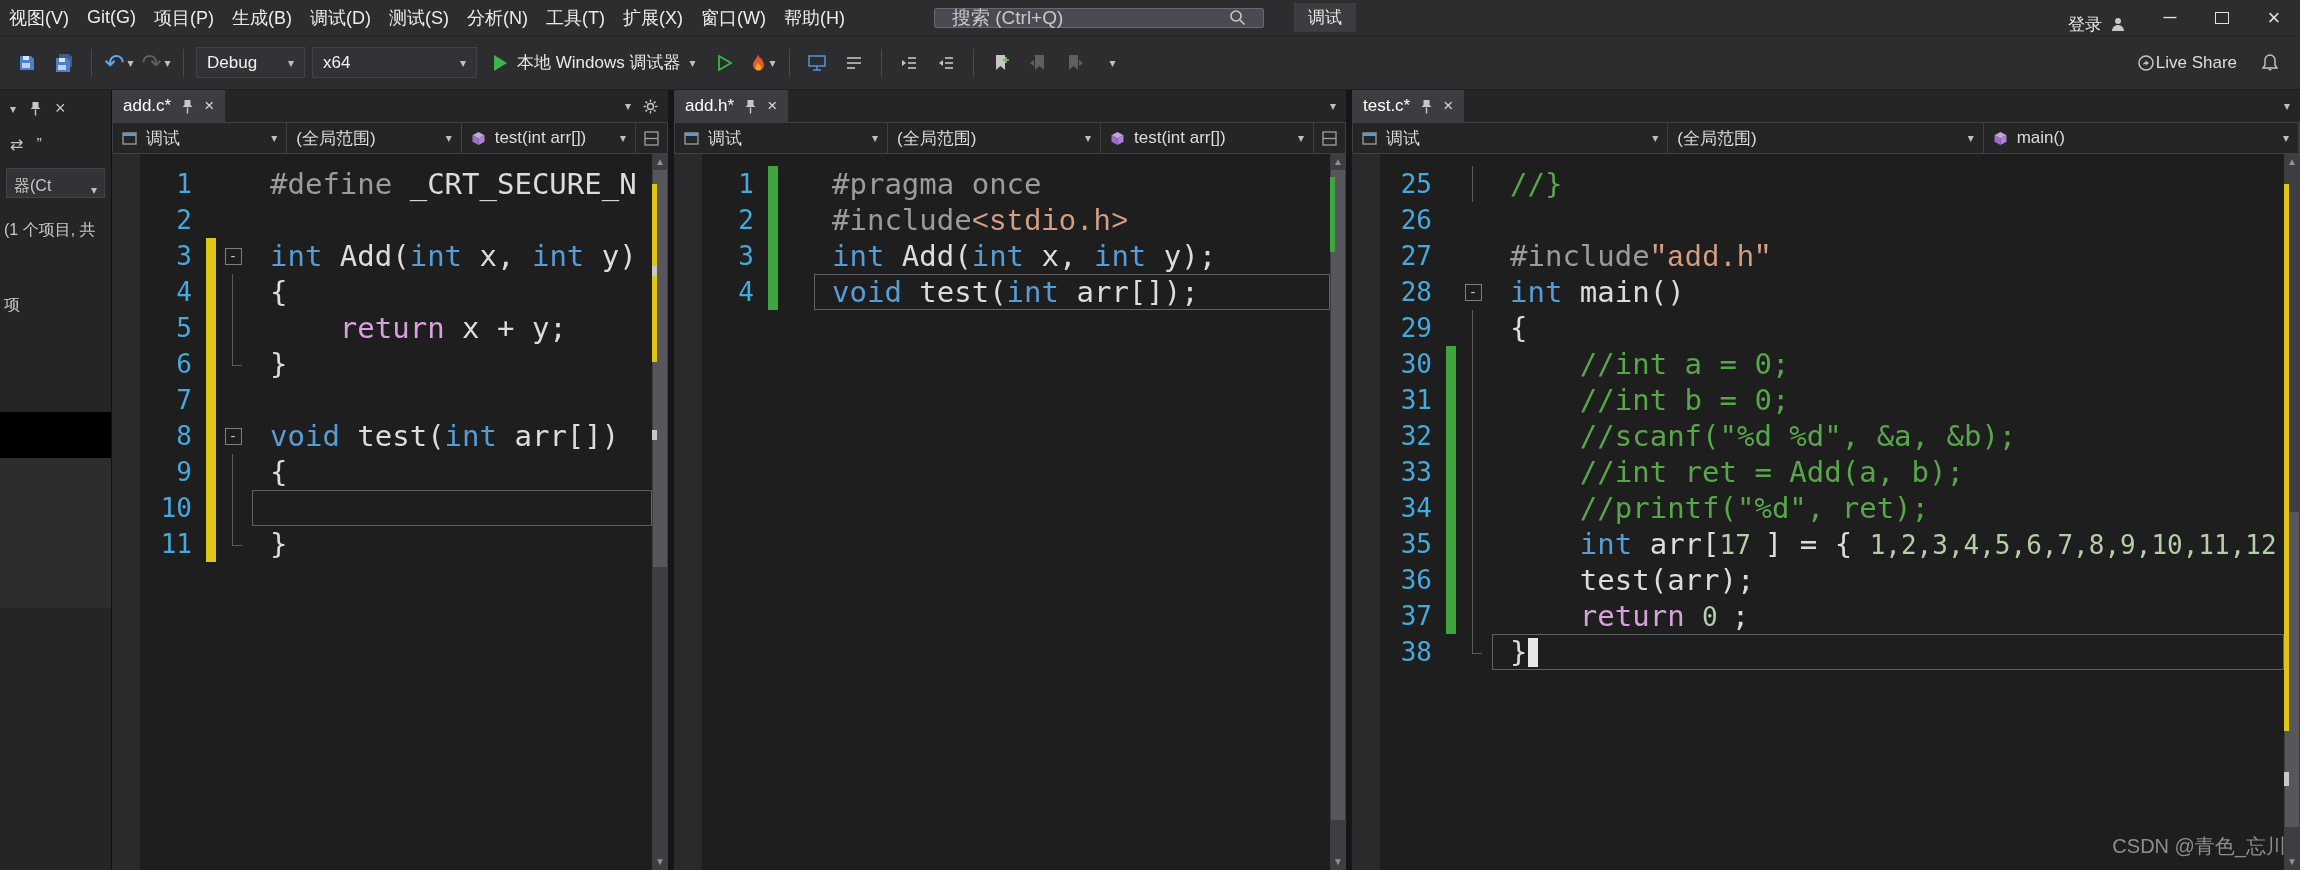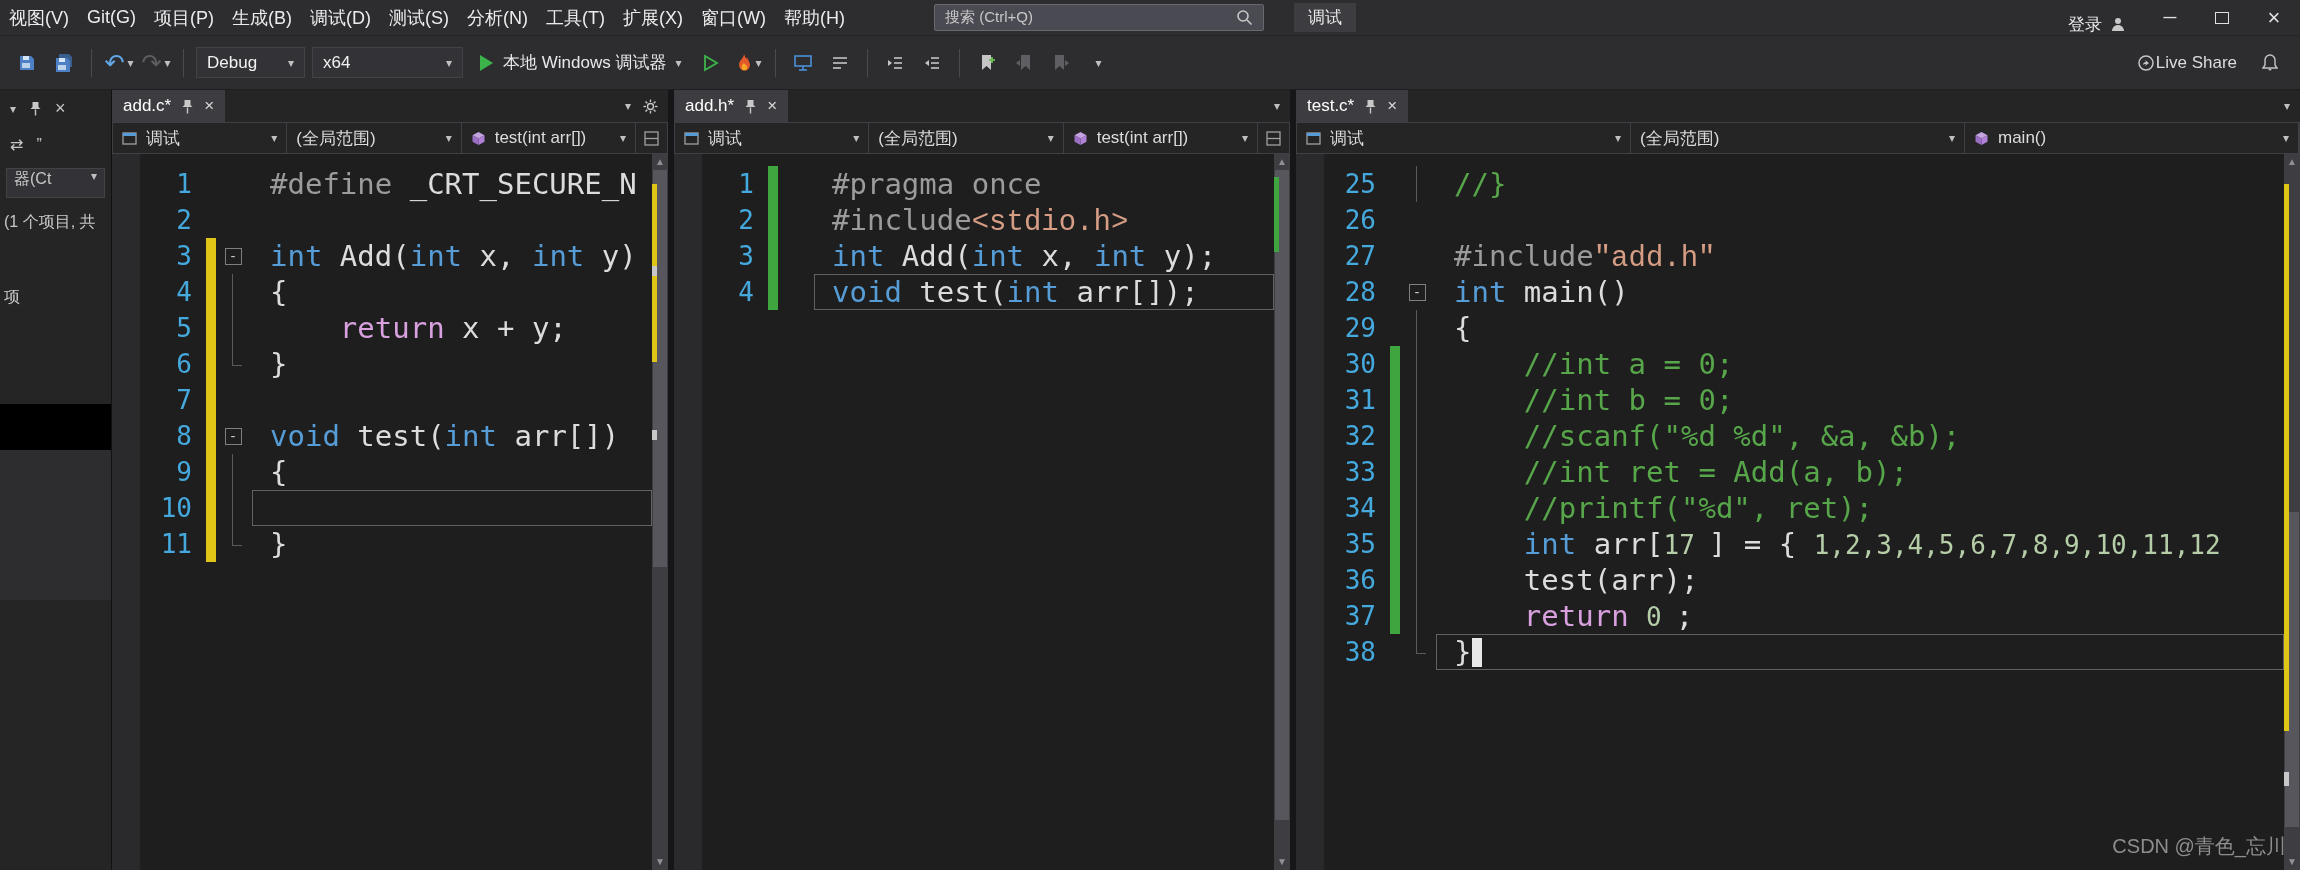--- a/index.html
+++ b/index.html
@@ -11,23 +11,23 @@
     overflow: hidden;
     position: relative;
   }
   
   .titlebar {
     height: 36px; background: #2D2D30; display: flex; align-items: center;
     font-size: 18px; color: #ECECEC; border-bottom: 1px solid #252528;
   }
   .menu-item { padding: 0 9px; height: 100%; display: flex; align-items: center; cursor: default; }
   .search-box {
-    width: 330px; height: 27px; margin-left: 80px; background: #4A4A52;
+    width: 330px; height: 20px; margin-left: 80px; background: #4A4A52;
     border: 1px solid #68686F; border-radius: 2px; display: flex; align-items: center;
-    padding: 0 10px; color: #C8C8C8; font-size: 15px; gap: 8px;
+    padding: 0 17px; color: #C8C8C8; font-size: 19px; gap: 8px;
   }
   .search-box .sb-text { flex: 1; }
   .solution-badge { margin-left: 30px; background: #3C3C41; padding: 3px 14px; font-size: 17px; color: #E8E8E8; }
   .title-right { margin-left: auto; display: flex; align-items: flex-end; }
   .sign-in { display: flex; align-items: center; gap: 8px; padding: 0 18px; font-size: 17px; }
   .winbtn { width: 52px; height: 36px; display: flex; align-items: center; justify-content: center; color: #E0E0E0; font-size: 18px; }
   .maxbox { width: 14px; height: 12px; border: 1px solid #E0E0E0; display: inline-block; }
   .closex { font-size: 22px; line-height: 22px; }
   
   .toolbar {
@@ -47,21 +47,21 @@
   .redo-glyph { font-size: 24px; color: #5E5E62; line-height: 24px; }
   .live-share { margin-left: auto; display: flex; align-items: center; gap: 1px; font-size: 17px; color: #DCDCDC; padding-right: 8px; }
   .bell-wrap { padding: 0 10px; }
   
   .content { display: flex; height: 780px; position: relative; }
   .vsplit { width: 6px; background: #161618; }
   
   .left-strip { width: 112px; background: #252526; border-right: 1px solid #111; font-size: 16px; color: #C8C8C8; display: flex; flex-direction: column; }
   .ls-row { display: flex; align-items: center; gap: 13px; padding: 8px 10px; }
   .ls-close { font-size: 18px; }
-  .ls-combo { margin: 6px 6px 0 6px; height: 30px; background: #333337; border: 1px solid #434346; display: flex; align-items: flex-start; justify-content: space-between; padding: 0 7px; font-size: 16px; }
+  .ls-combo { margin: 6px 6px 8px 6px; height: 30px; background: #333337; border: 1px solid #434346; display: flex; align-items: flex-end; justify-content: space-between; padding: 0 7px; font-size: 16px; }
   .ls-text { padding: 14px 8px 0 4px; font-size: 16px; white-space: nowrap; overflow: hidden; }
   .ls-text2 { margin-top: 40px; }
   .ls-black { height: 46px; background: #000; margin-top: 96px; }
   .ls-gray { height: 150px; background: #2D2D30; }
   
   .pane { display: flex; flex-direction: column; background: #1E1E1E; min-width: 0; }
   .tab-row { height: 32px; background: #252526; display: flex; align-items: stretch; }
   .tab { background: #3D3D41; display: flex; align-items: center; padding: 0 11px; gap: 10px; font-size: 17px; color: #FFFFFF; }
   .tab-close { font-size: 17px; color: #D8D8D8; }
   .tab-right { margin-left: auto; display: flex; align-items: center; gap: 12px; padding: 0 10px; color: #C8C8C8; }
@@ -175,21 +175,21 @@
   </div>
   <div class="tbtn">
     <span class="redo-glyph">↷</span>
     <span class="chev">▾</span>
   </div>
   <div class="tsep"></div>
   <div class="tcombo" style="width:109px">
     <span>Debug</span>
     <span class="chev">▾</span>
   </div>
-  <div class="tcombo" style="width:151px">
+  <div class="tcombo" style="width:165px">
     <span>x64</span>
     <span class="chev">▾</span>
   </div>
   <div class="run-button">
     <svg width="16" height="18" viewBox="0 0 16 18">
         <polygon points="2,1 15,9 2,17" fill="#3CB44A"></polygon>
       </svg>
     <span class="run-label">本地 Windows 调试器</span>
     <span class="chev">▾</span>
   </div>
@@ -385,21 +385,21 @@
             <div class="smark" style="background: rgb(200, 200, 200); top: 14%; height: 1.5%;"></div>
             <div class="smark" style="background: rgb(200, 200, 200); top: 38%; height: 1.5%;"></div>
           </div>
         <div class="sarrow down">▼</div>
       </div>
     </div>
   </div>
 
   <div class="vsplit"></div>
 
-  <div class="pane" style="width:616px">
+  <div class="pane" style="width:672px">
     <div class="tab-row">
       <div class="tab">
         <span>add.h*</span>
         <span>
           <svg width="13" height="15" viewBox="0 0 13 15">
               <path d="M3.5 1h6v5l2 2h-10l2-2z" fill="#C8C8C8"></path>
               <rect x="5.8" y="8.5" width="1.4" height="6" fill="#C8C8C8"></rect>
             </svg>
         </span>
         <span class="tab-close">×</span>

